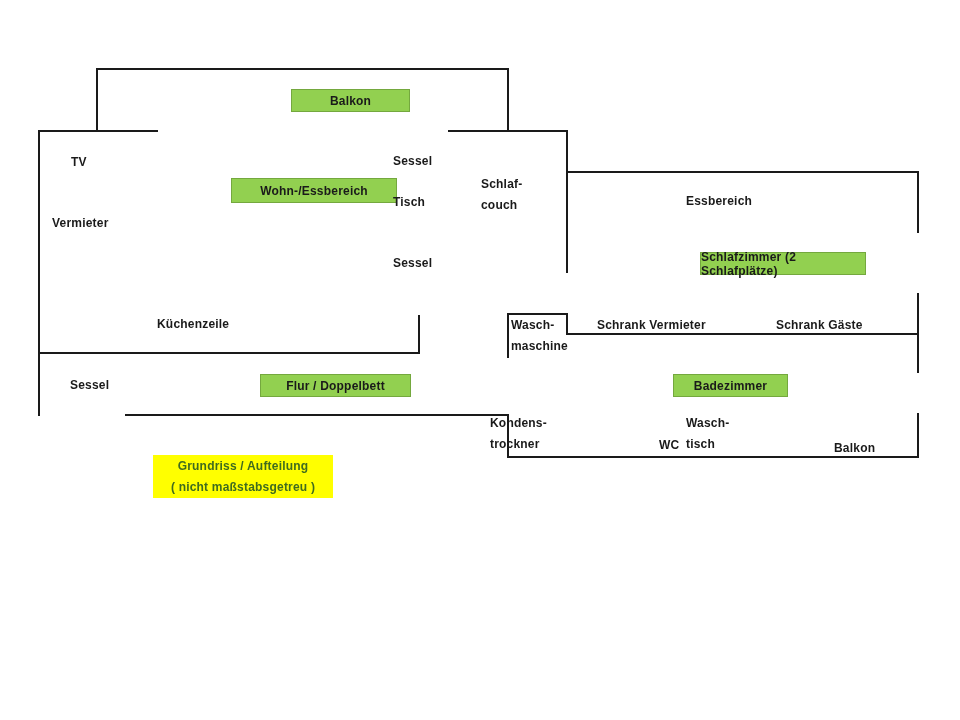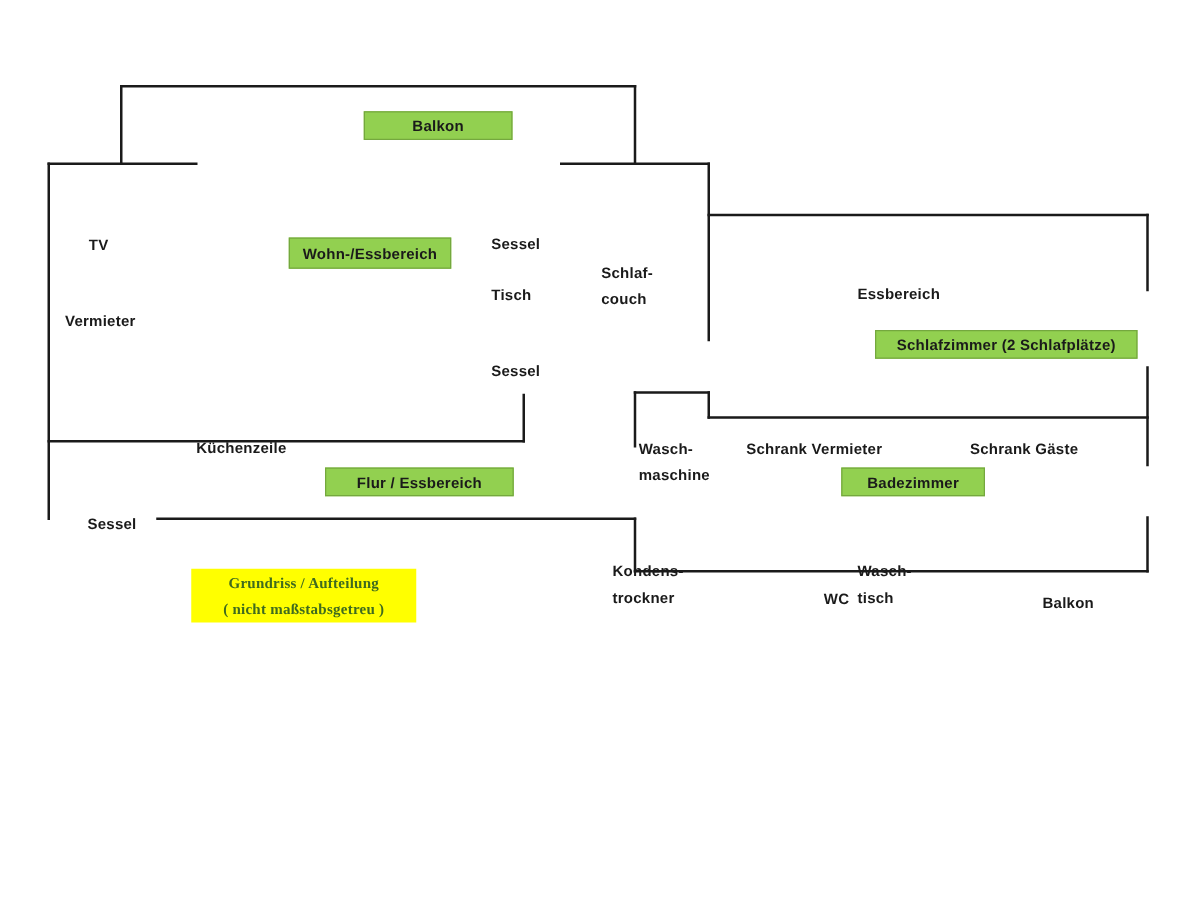--- a/index.html
+++ b/index.html
@@ -11,32 +11,31 @@
   }
   html,body{margin:0;padding:0;background:#ffffff;}
   .canvas{
     position:relative;width:960px;height:720px;background:#ffffff;overflow:hidden;
     font-family:"Liberation Sans",sans-serif;font-weight:bold;color:#1a1a1a;
   }
   .wall{position:absolute;background:var(--wall);}
   .lbl{
     position:absolute;font-size:12px;line-height:21px;white-space:pre-line;
     letter-spacing:0.2px;
-    margin-top:34px;
   }
   .room{
     position:absolute;background:var(--room-highlight);
     border:1px solid var(--room-highlight-border);
     display:flex;align-items:center;justify-content:center;
     font-size:12px;letter-spacing:0.2px;box-sizing:border-box;margin-left:48px;
   }
   .note{
     position:absolute;background:var(--note-highlight);color:var(--note-text);
     font-size:12px;line-height:21px;white-space:pre-line;text-align:center;
-    letter-spacing:0.2px;padding-top:1px;box-sizing:border-box;font-family:Liberation Serif, serif;
+    letter-spacing:0.2px;padding-top:1px;box-sizing:border-box;
   }
 </style>
 </head>
 <body>
 
 <div class="canvas">
 
   <div id="walls">
       <div class="wall" style="left: 96px; top: 68px; width: 413px; height: 2px;"></div>
       <div class="wall" style="left: 96px; top: 68px; width: 2px; height: 64px;"></div>
@@ -54,23 +53,23 @@
       <div class="wall" style="left: 566px; top: 171px; width: 353px; height: 2px;"></div>
       <div class="wall" style="left: 917px; top: 171px; width: 2px; height: 62px;"></div>
       <div class="wall" style="left: 917px; top: 293px; width: 2px; height: 80px;"></div>
       <div class="wall" style="left: 566px; top: 333px; width: 353px; height: 2px;"></div>
       <div class="wall" style="left: 507px; top: 313px; width: 2px; height: 45px;"></div>
       <div class="wall" style="left: 507px; top: 313px; width: 61px; height: 2px;"></div>
       <div class="wall" style="left: 566px; top: 313px; width: 2px; height: 22px;"></div>
     </div>
 
   <div class="room" style="left:243px;top:89px;width:119px;height:23px">Balkon</div>
-  <div class="room" style="left:183px;top:190px;width:130px;height:25px">Wohn-/Essbereich</div>
-  <div class="room" style="left:652px;top:264px;width:210px;height:23px">Schlafzimmer (2 Schlafplätze)</div>
-  <div class="room" style="left:212px;top:374px;width:151px;height:23px">Flur / Essbereich</div>
+  <div class="room" style="left:183px;top:178px;width:166px;height:25px">Wohn-/Essbereich</div>
+  <div class="room" style="left:652px;top:252px;width:166px;height:23px">Schlafzimmer (2 Schlafplätze)</div>
+  <div class="room" style="left:212px;top:374px;width:151px;height:23px">Flur / Doppelbett</div>
   <div class="room" style="left:625px;top:374px;width:115px;height:23px">Badezimmer</div>
 
   <div class="lbl" style="left:71px;top:152px">TV</div>
   <div class="lbl" style="left:52px;top:213px">Vermieter</div>
   <div class="lbl" style="left:393px;top:151px">Sessel</div>
   <div class="lbl" style="left:393px;top:192px">Tisch</div>
   <div class="lbl" style="left:481px;top:174px">Schlaf-
 couch</div>
   <div class="lbl" style="left:393px;top:253px">Sessel</div>
   <div class="lbl" style="left:686px;top:191px">Essbereich</div>

